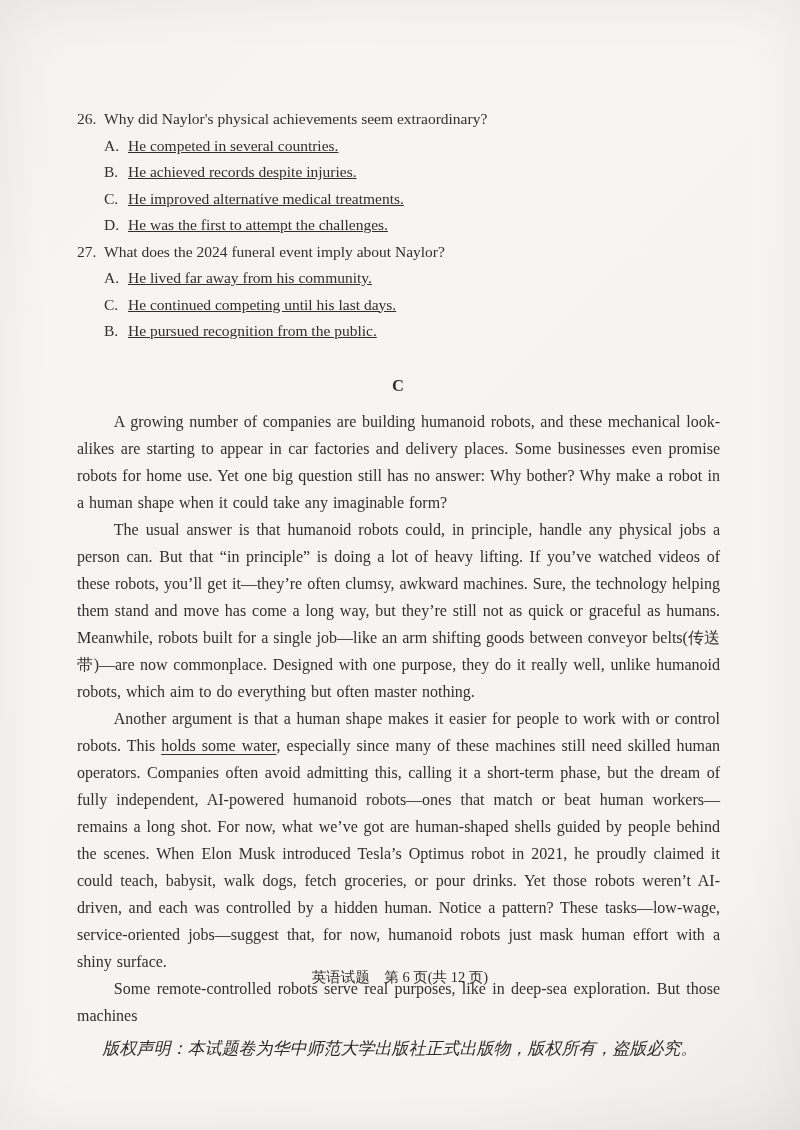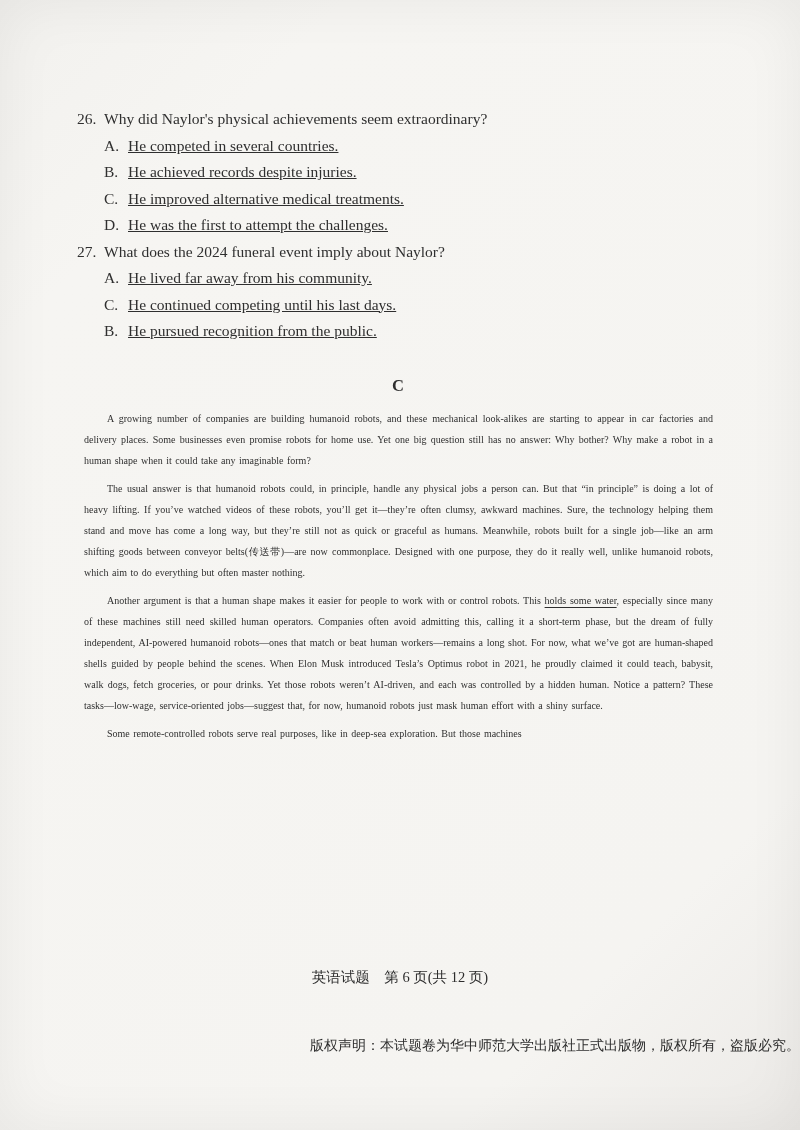--- a/index.html
+++ b/index.html
@@ -44,23 +44,23 @@
   
   .section-label {
     text-align: center;
     font-weight: bold;
     font-size: 16.5px;
     margin-top: 31px;
     margin-bottom: 12px;
     letter-spacing: 1px;
   }
   .para {
-    margin: 7px;
-    font-size: 10px;
-    line-height: 21px;
+    margin: 0;
+    font-size: 16px;
+    line-height: 27px;
     text-align: justify;
     text-indent: 2.3em;
     word-spacing: 1px;
   }
   .emph {
     font-weight: normal;
     text-decoration: underline;
     text-underline-offset: 3px;
   }
   
@@ -71,23 +71,24 @@
     top: 968px;
     text-align: center;
     font-size: 14.5px;
     color: #2d2d2d;
   }
   .footer-copyright {
     position: absolute;
     left: 0;
     right: 0;
     top: 1037px;
-    text-align: right;
-    font-size: 14px;
+    text-align: center;
+    font-size: 17px;
     color: #2d2d2d;
+    font-style: italic;
   }
 </style>
 </head>
 <body>
 
 <div class="page">
   <div class="content">
 
     <div class="questions">
 

